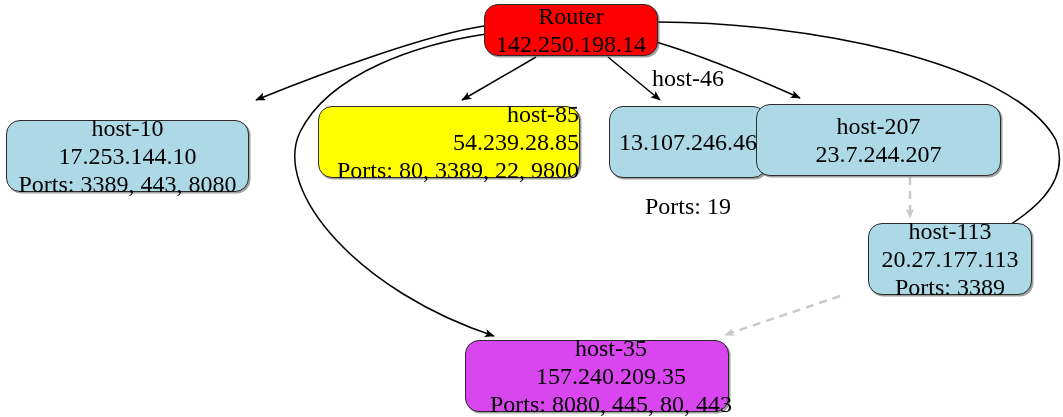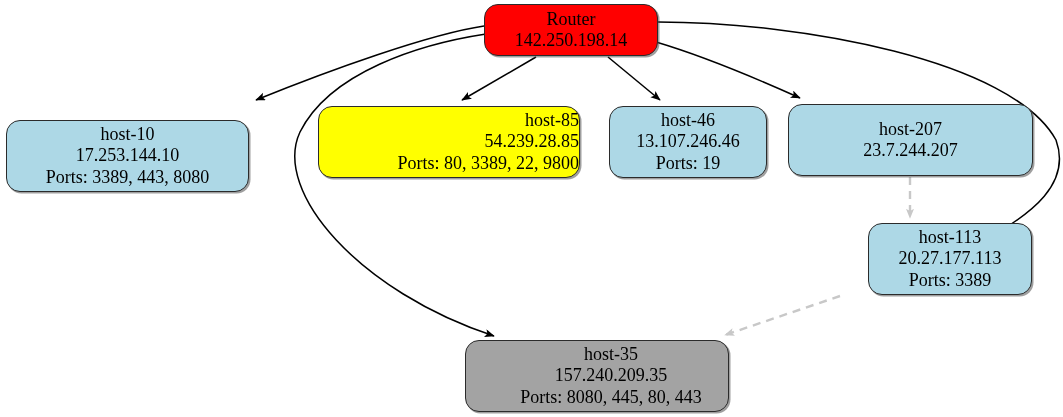--- a/index.html
+++ b/index.html
@@ -27,21 +27,21 @@
     box-sizing: border-box;
     border: 1.2px solid #2b2b2b;
     border-radius: 14px;
     display: flex;
     flex-direction: column;
     align-items: center;
     justify-content: center;
     text-align: center;
     color: #000000;
     line-height: 1.18;
-    font-size: 18px;
+    font-size: 24px;
     z-index: 5;
     box-shadow: 1.5px 1.5px 0 rgba(80,80,80,0.55);
   }
   .node .nline {
     display: block;
     white-space: nowrap;
   }
 </style>
 </head>
 <body>
@@ -85,36 +85,36 @@
     <span class="nline">17.253.144.10</span>
     <span class="nline">Ports: 3389, 443, 8080</span>
   </div>
 
   <div class="node" style="left:318px; top:106px; width:262px; height:72px; background:#FFFF00;align-items:flex-end;">
     <span class="nline">host-85</span>
     <span class="nline">54.239.28.85</span>
     <span class="nline">Ports: 80, 3389, 22, 9800</span>
   </div>
 
-  <div class="node" style="left:609px; top:106px; width:158px; height:72px; background:#ADD8E6;">
+  <div class="node" style="left:609px; top:106px; width:158px; height:72px; background:#ADD8E6;gap:36px;">
     <span class="nline">host-46</span>
     <span class="nline">13.107.246.46</span>
     <span class="nline">Ports: 19</span>
   </div>
 
-  <div class="node" style="left:788px; top:104px; width:245px; height:72px; background:#ADD8E6;">
+  <div class="node" style="left:756px; top:104px; width:245px; height:72px; background:#ADD8E6;">
     <span class="nline">host-207</span>
     <span class="nline">23.7.244.207</span>
   </div>
 
   <div class="node" style="left:828px; top:223px; width:164px; height:72px; background:#ADD8E6;margin-left:40px;">
     <span class="nline">host-113</span>
     <span class="nline">20.27.177.113</span>
     <span class="nline">Ports: 3389</span>
   </div>
 
-  <div class="node" style="left:465px; top:340px; width:264px; height:72px; background:#a3a3a3;padding-left:28px;">
+  <div class="node" style="left:465px; top:340px; width:264px; height:72px; background:#d946ef;padding-left:28px;">
     <span class="nline">host-35</span>
     <span class="nline">157.240.209.35</span>
     <span class="nline">Ports: 8080, 445, 80, 443</span>
   </div>
 
 </div>
 
 </body></html>

